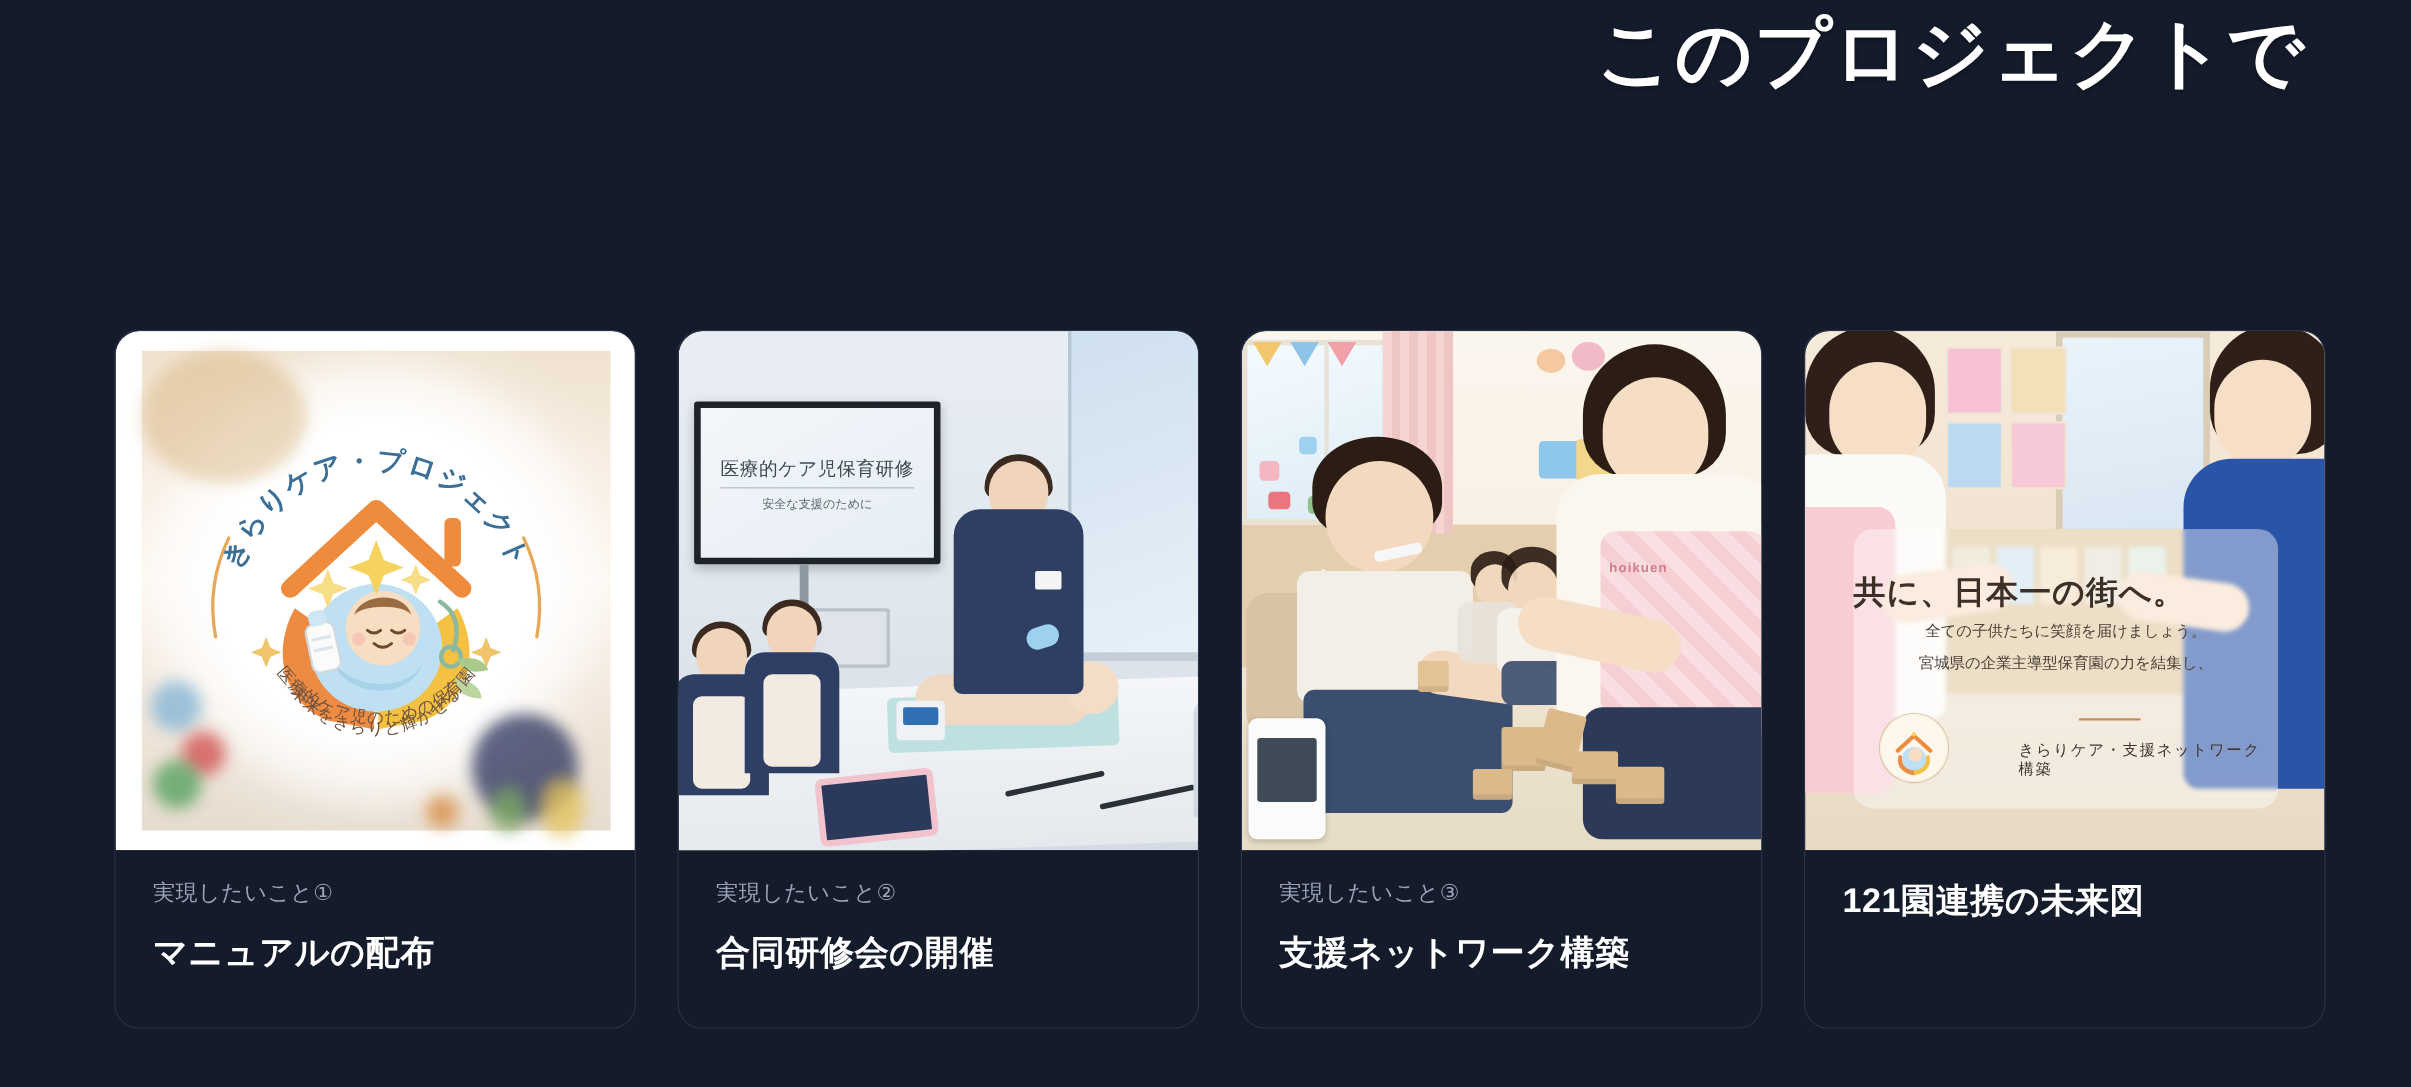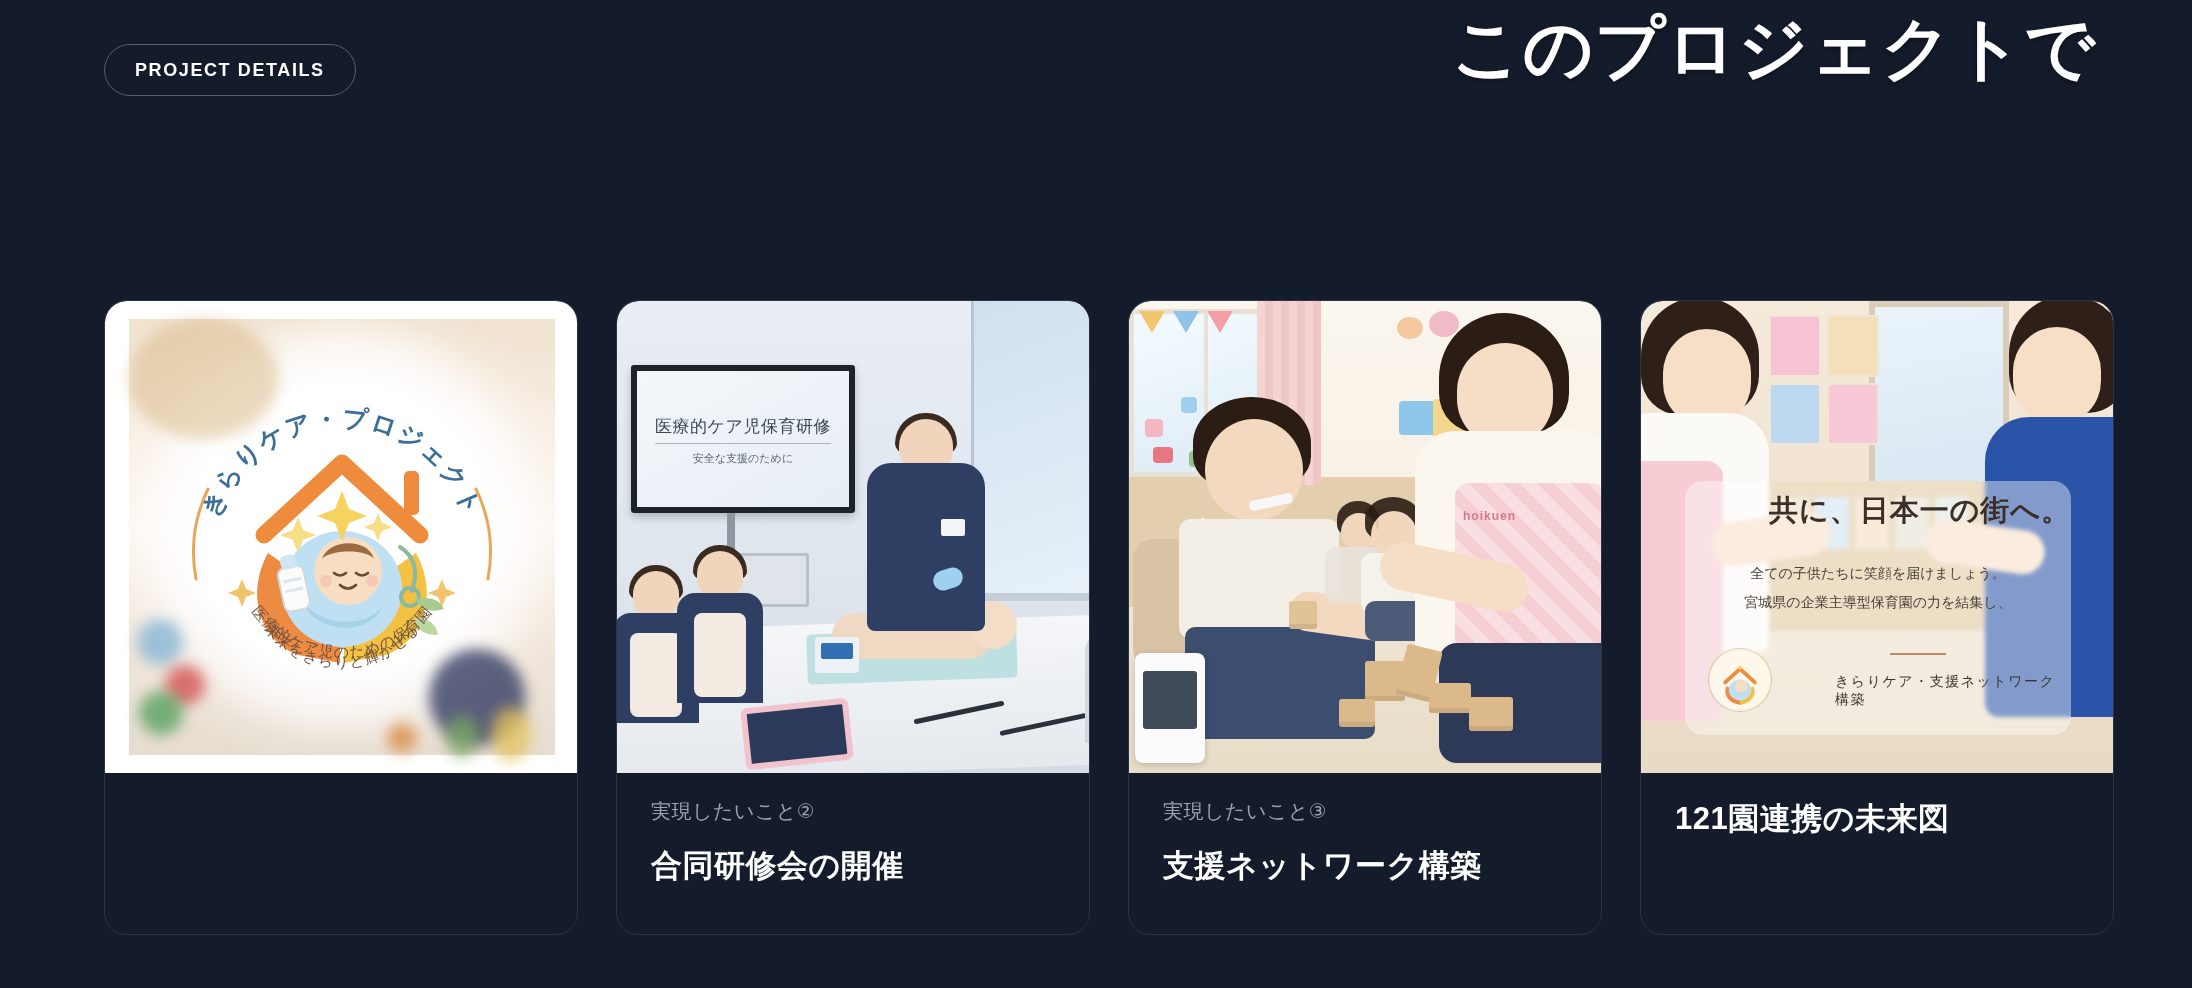--- a/index.html
+++ b/index.html
@@ -162,37 +162,36 @@
   .p4 .shirt{position:absolute;width:160px;height:240px;background:#fbfaf7;border-radius:40px 40px 12px 12px;}
   .p4 .apron{position:absolute;width:120px;height:260px;background:#f7ccd2;border-radius:16px;}
   .p4 .scrub{position:absolute;width:170px;height:300px;background:#2a54a8;border-radius:44px 44px 14px 14px;}
   .p4 .arm{position:absolute;height:44px;background:#f7dec6;border-radius:22px;}
   .ovl{
     position:absolute;left:44px;top:180px;width:386px;height:254px;
     background:rgba(255,255,255,.42);
     border-radius:18px;
     backdrop-filter:blur(2px);
   }
-  .ovl .oh{position:absolute;left:0;right:0;top:10px;text-align:right;
+  .ovl .oh{position:absolute;left:0;right:0;top:38px;text-align:left;
     font-size:29px;font-weight:bold;color:#3c2f28;letter-spacing:1px;}
   .ovl .ob{position:absolute;left:0;right:0;top:78px;text-align:center;
     font-size:14px;line-height:2.1;color:#4a4038;}
   .ovl .orule{position:absolute;left:205px;top:172px;width:56px;height:2px;background:#c08a63;}
   .ovl .oorg{position:absolute;left:150px;top:192px;right:10px;
     font-size:14px;color:#3e342c;letter-spacing:1.5px;}
   .ovl .ologo{position:absolute;left:24px;top:168px;width:62px;height:62px;border-radius:50%;
     background:radial-gradient(circle,#fdf8ef 50%,#f3e3c6 100%);
     box-shadow:0 0 0 1px rgba(190,160,110,.5);overflow:hidden;}
   .ovl .ologo svg{width:100%;height:100%;}
 </style>
 </head>
 <body>
 
 <div class="header">
-  <div class="pill">PROJECT DETAILS</div>
   <div class="headline">
     <span class="l1">このプロジェクトで</span>
   </div>
 </div>
 
 <div class="cards">
 
   <div class="card c1">
     <div class="media">
       <div class="media-inner">
@@ -259,20 +258,24 @@
               <text font-size="15" fill="#6a5140" letter-spacing="1">
                 <textPath href="#arcB1" startOffset="50%" text-anchor="middle">医療的ケア児のための保育園</textPath>
               </text>
               <text font-size="15" fill="#6a5140" letter-spacing="1">
                 <textPath href="#arcB2" startOffset="50%" text-anchor="middle">未来をきらりと輝かせる</textPath>
               </text>
             </svg>
           </div>
         </div>
       </div>
+    </div>
+    <div class="cap">
+      <div class="eyebrow">実現したいこと①</div>
+      <div class="title">マニュアルの配布</div>
     </div>
   </div>
 
   <div class="card c3">
     <div class="media">
       <div class="media-inner">
         <div class="room3">
           <div class="wall3"></div>
           <div class="tatami"></div>
           <div class="w3win">

